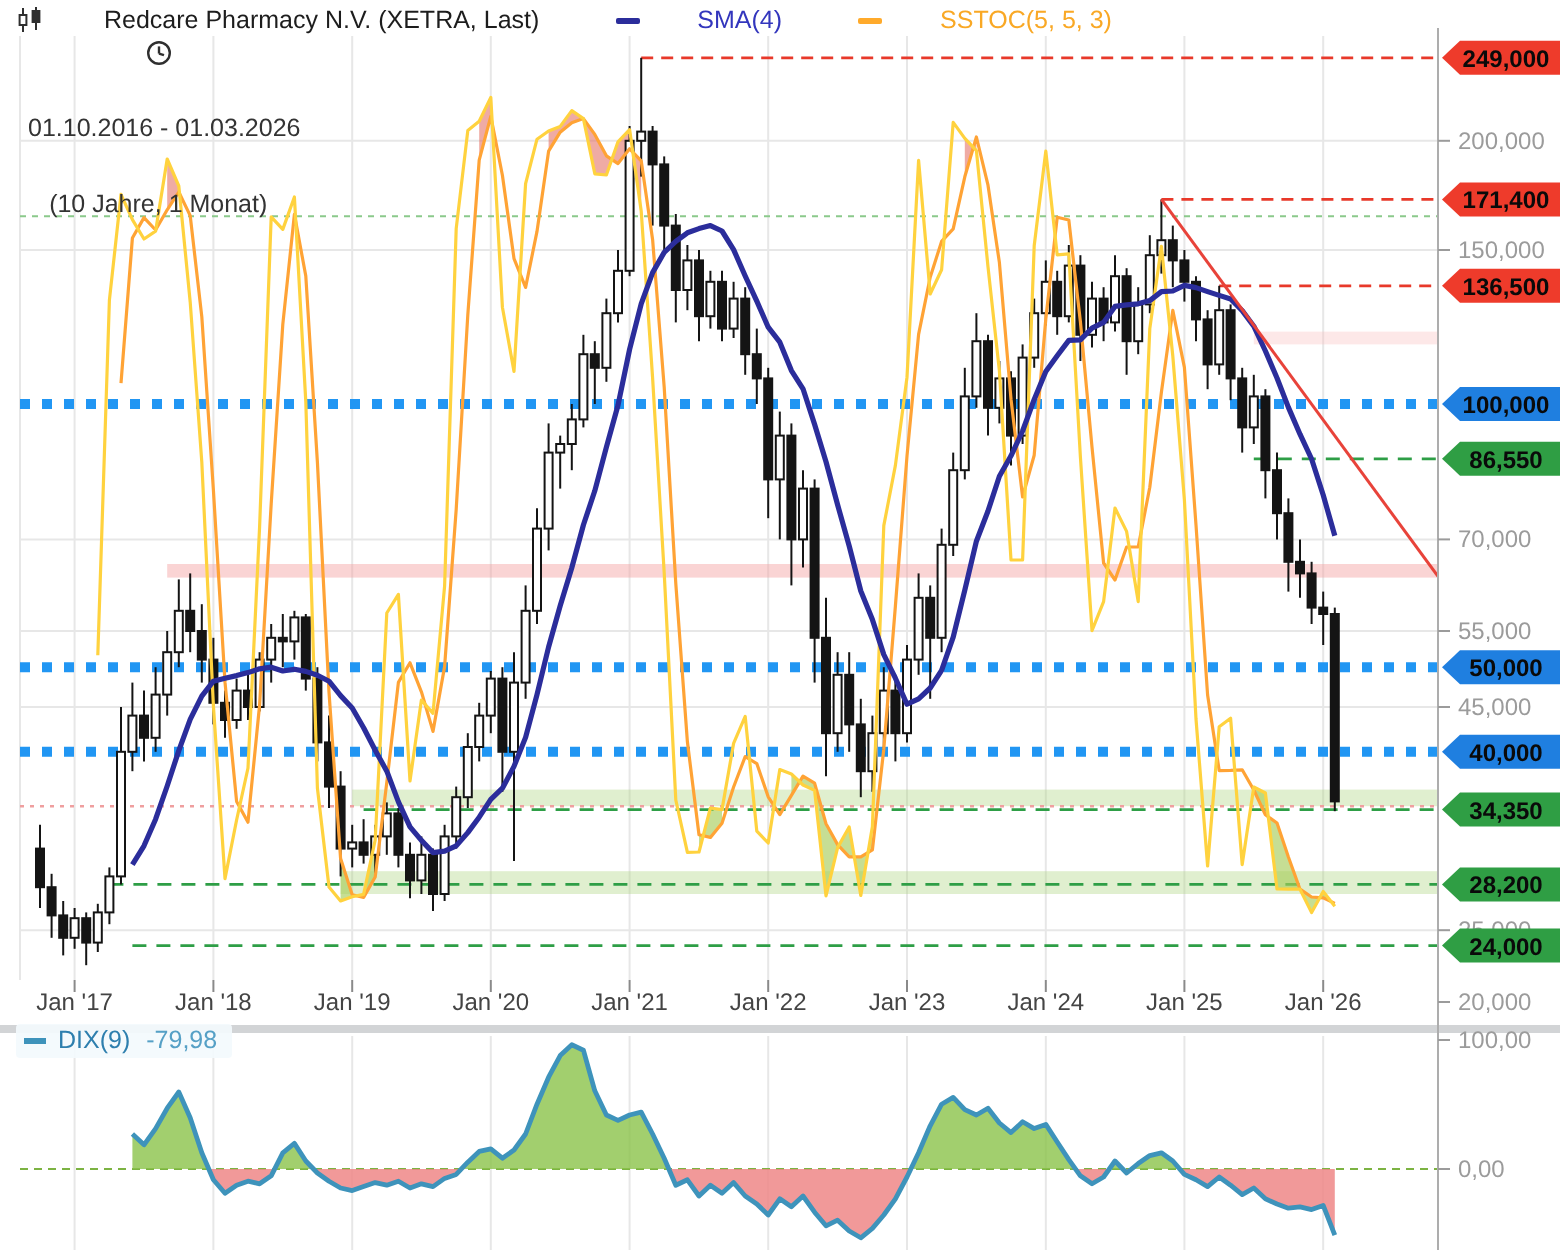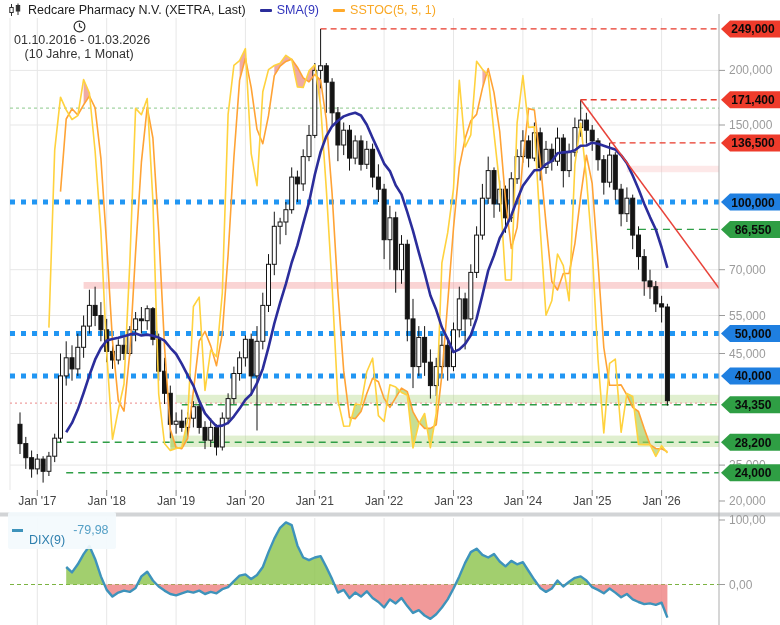--- a/index.html
+++ b/index.html
@@ -1,33 +1,33 @@
 <!DOCTYPE html>
 <html><head>
 <meta charset="utf-8">
 <style>
   html,body{margin:0;padding:0;background:#fff;}
   .stage{position:relative;width:780px;height:625px;background:#fff;overflow:hidden;
          font-family:"Liberation Sans", sans-serif;}
   svg text{font-family:"Liberation Sans", sans-serif;}
-  .hdr-row{position:absolute;left:8px;display:flex;align-items:center;white-space:nowrap;}
+  .hdr-row{position:absolute;left:8px;display:flex;align-items:center;white-space:nowrap;gap:24px;}
   .hdr-row1{top:3px;}
   .hdr-row2{top:20px;flex-direction:column;}
   .hdr-title{font-size:12.5px;color:#1d1d1d;margin-left:6px;}
   .leg-dash{display:inline-block;width:12px;height:3px;border-radius:1px;margin:0 5px 0 14px;}
   .leg-sma-dash{background:#2b2d9b;}
   .leg-sma{font-size:12.5px;color:#3336bd;}
   .leg-sstoc-dash{background:#ffaa2b;}
   .leg-sstoc{font-size:12.5px;color:#f9a825;}
   .hdr-date{font-size:12.5px;color:#333;margin-left:6px;}
   .hdr-period{font-size:12.5px;color:#333;}
   .dix-legend{position:absolute;left:8px;top:512px;display:flex;align-items:center;
               background:rgba(243,250,253,0.92);padding:1px 7px 2px 4px;border-radius:2px;}
   .dix-dash{display:inline-block;width:11px;height:3px;background:#3e93bb;margin-right:6px;}
-  .dix-name{font-size:12.5px;color:#2e7fae;margin-top:20px;}
+  .dix-name{font-size:12.5px;color:#2e7fae;}
   .dix-val{font-size:12.5px;color:#55a0c6;margin-left:8px;}
 </style>
 </head>
 <body>
 
 <div class="stage">
 
   <svg id="chart" width="780" height="625" viewBox="0 0 780 625" style="position:absolute;left:0;top:0;">
       <defs>
         <clipPath id="mainClip">
@@ -410,23 +410,23 @@
     <span style="display:inline-flex;">
       <svg width="14" height="14" viewBox="0 0 14 14">
         <line x1="3.5" y1="1" x2="3.5" y2="13" stroke="#2f2f2f" stroke-width="1"></line>
         <rect x="1.8" y="4.5" width="3.4" height="5" fill="#fff" stroke="#2f2f2f" stroke-width="1"></rect>
         <line x1="10" y1="0.5" x2="10" y2="12" stroke="#2f2f2f" stroke-width="1"></line>
         <rect x="8.3" y="2.5" width="3.4" height="5.5" fill="#2f2f2f" stroke="#2f2f2f" stroke-width="1"></rect>
       </svg>
     </span>
     <span class="hdr-title">Redcare Pharmacy N.V. (XETRA, Last)</span>
     <span class="leg-dash leg-sma-dash"></span>
-    <span class="leg-sma">SMA(9)</span>
+    <span class="leg-sma">SMA(4)</span>
     <span class="leg-dash leg-sstoc-dash"></span>
-    <span class="leg-sstoc">SSTOC(5, 5, 1)</span>
+    <span class="leg-sstoc">SSTOC(5, 5, 3)</span>
   </div>
 
   <div class="hdr-row hdr-row2">
     <span style="display:inline-flex;">
       <svg width="13" height="13" viewBox="0 0 13 13">
         <circle cx="6.5" cy="6.5" r="5.4" fill="none" stroke="#2f2f2f" stroke-width="1.2"></circle>
         <line x1="6.5" y1="6.8" x2="6.5" y2="3.2" stroke="#2f2f2f" stroke-width="1.2"></line>
         <line x1="6.5" y1="6.8" x2="9" y2="7.6" stroke="#2f2f2f" stroke-width="1.2"></line>
       </svg>
     </span>

